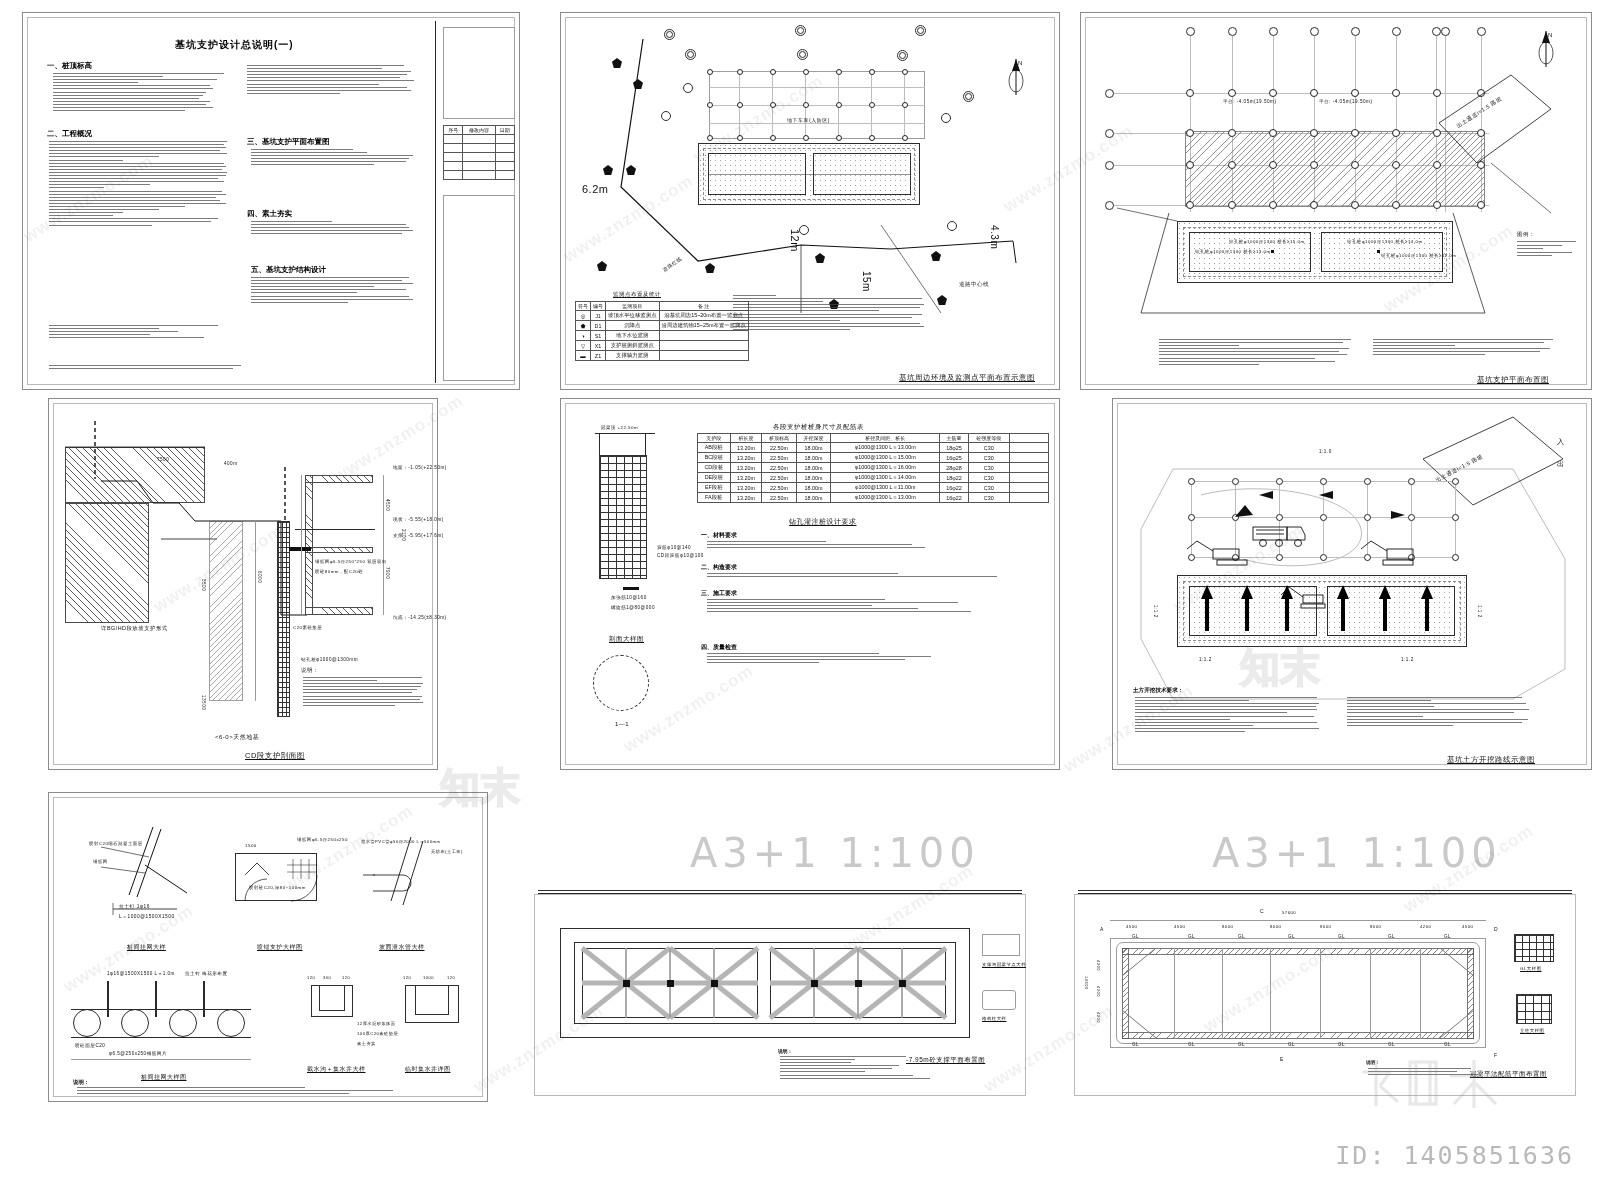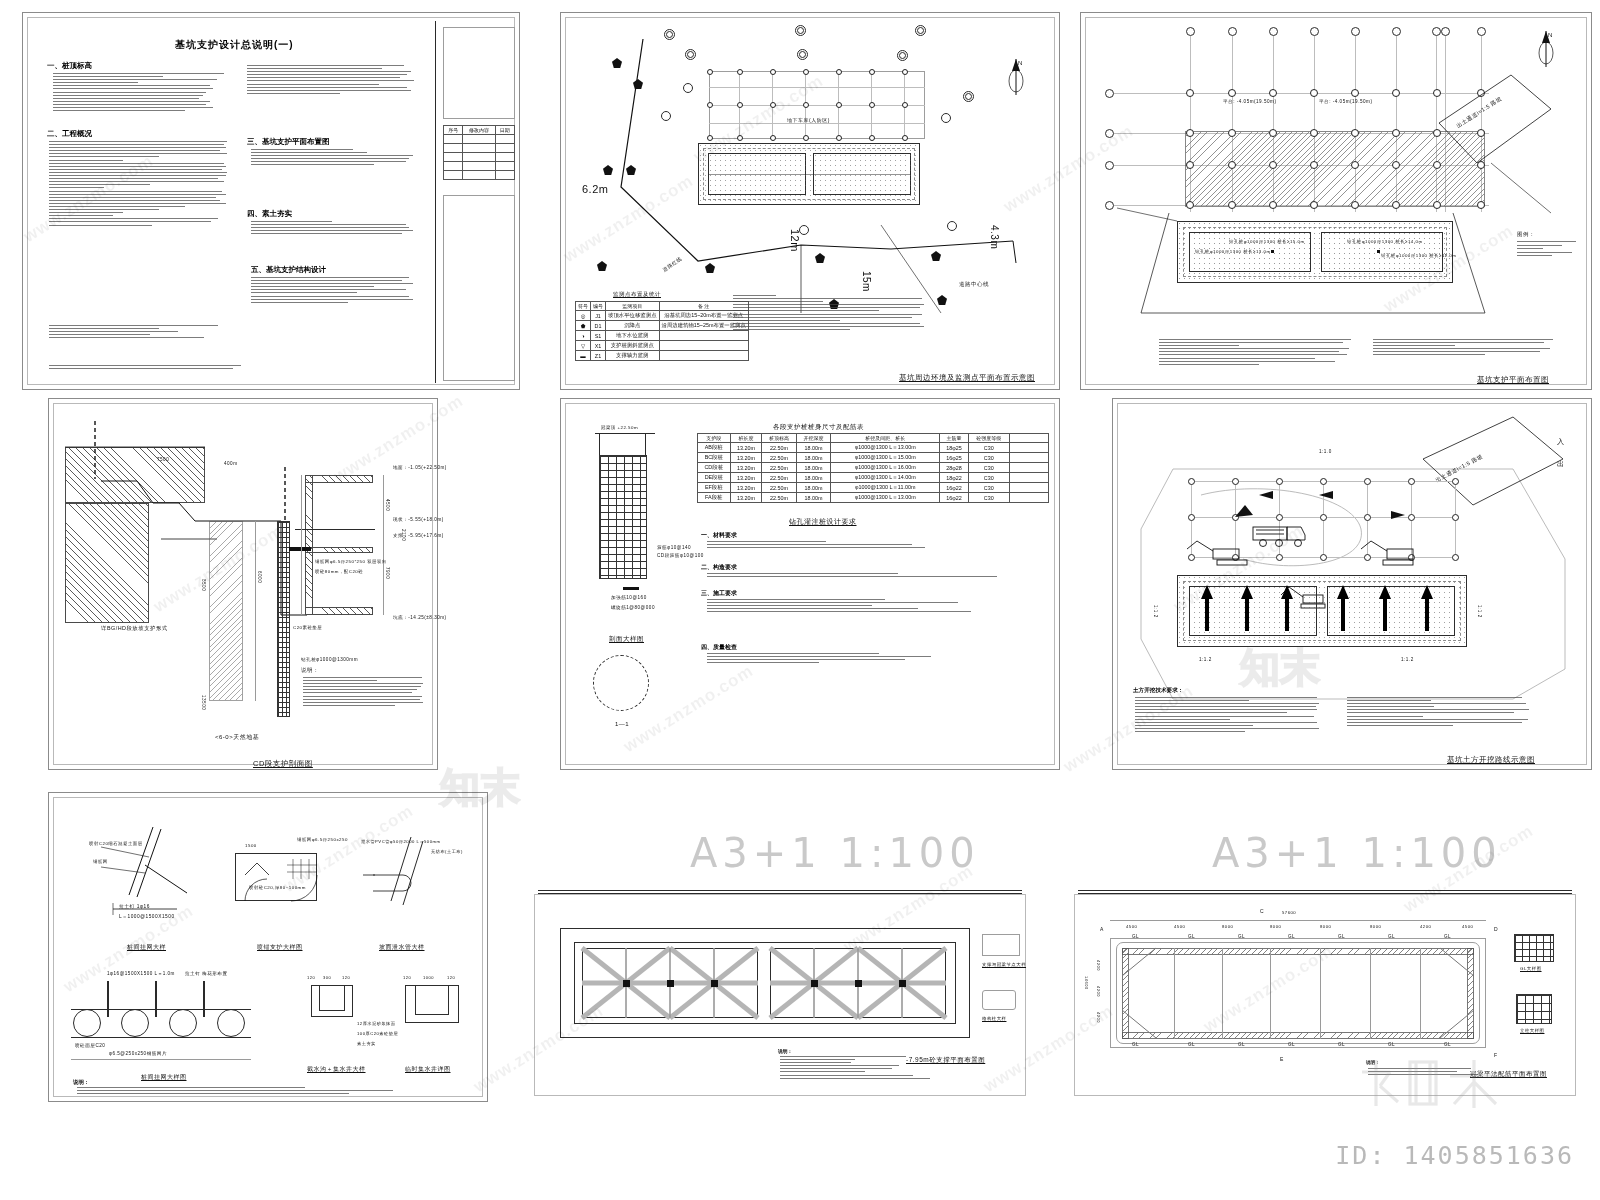--- a/index.html
+++ b/index.html
@@ -571,21 +571,21 @@
           <i style="width:60%"></i>
         <i style="width:97%"></i>
           <i style="width:95%"></i>
           <i style="width:92%"></i>
           <i style="width:88%"></i>
         <i style="width:96%"></i>
           <i style="width:94%"></i>
         <i style="width:97%"></i>
           <i style="width:74%"></i>
       </div>
-      <div class="cap" style="left:204px;top:352px;font-size:7.5px;margin-top:8px;">CD段支护剖面图</div>
+      <div class="cap" style="left:196px;top:352px;font-size:7.5px;">CD段支护剖面图</div>
     </div>
   </div>
 
   <div class="sheet" style="left:560px;top:398px;width:500px;height:372px;">
     <div class="cad">
 
       <div class="grid" style="left:38px;top:56px;width:48px;height:124px;background-size:8px 7px;"></div>
       <div class="ln" style="left:34px;top:34px;width:60px;height:1px;"></div>
       <div class="ln" style="left:38px;top:34px;width:1px;height:22px;"></div>
       <div class="ln" style="left:84px;top:34px;width:1px;height:22px;"></div>

